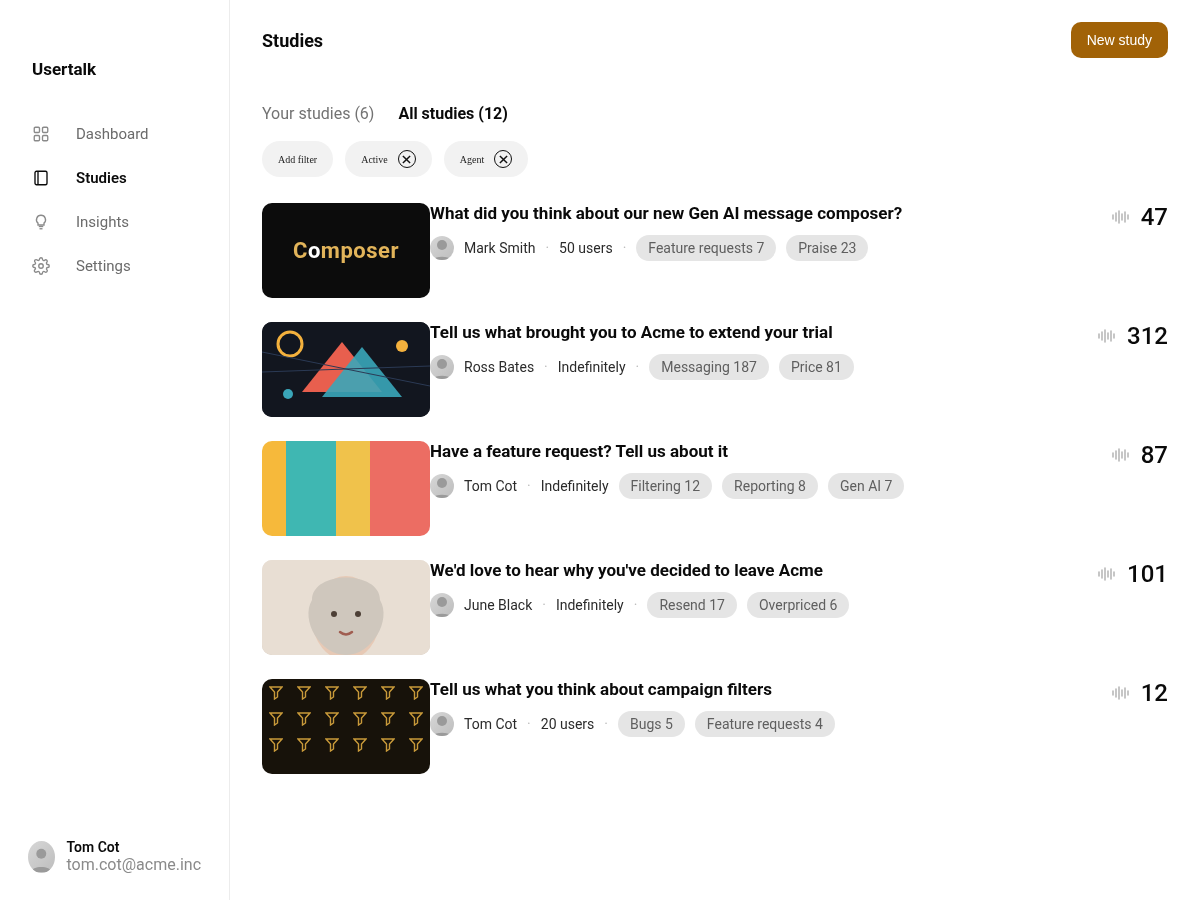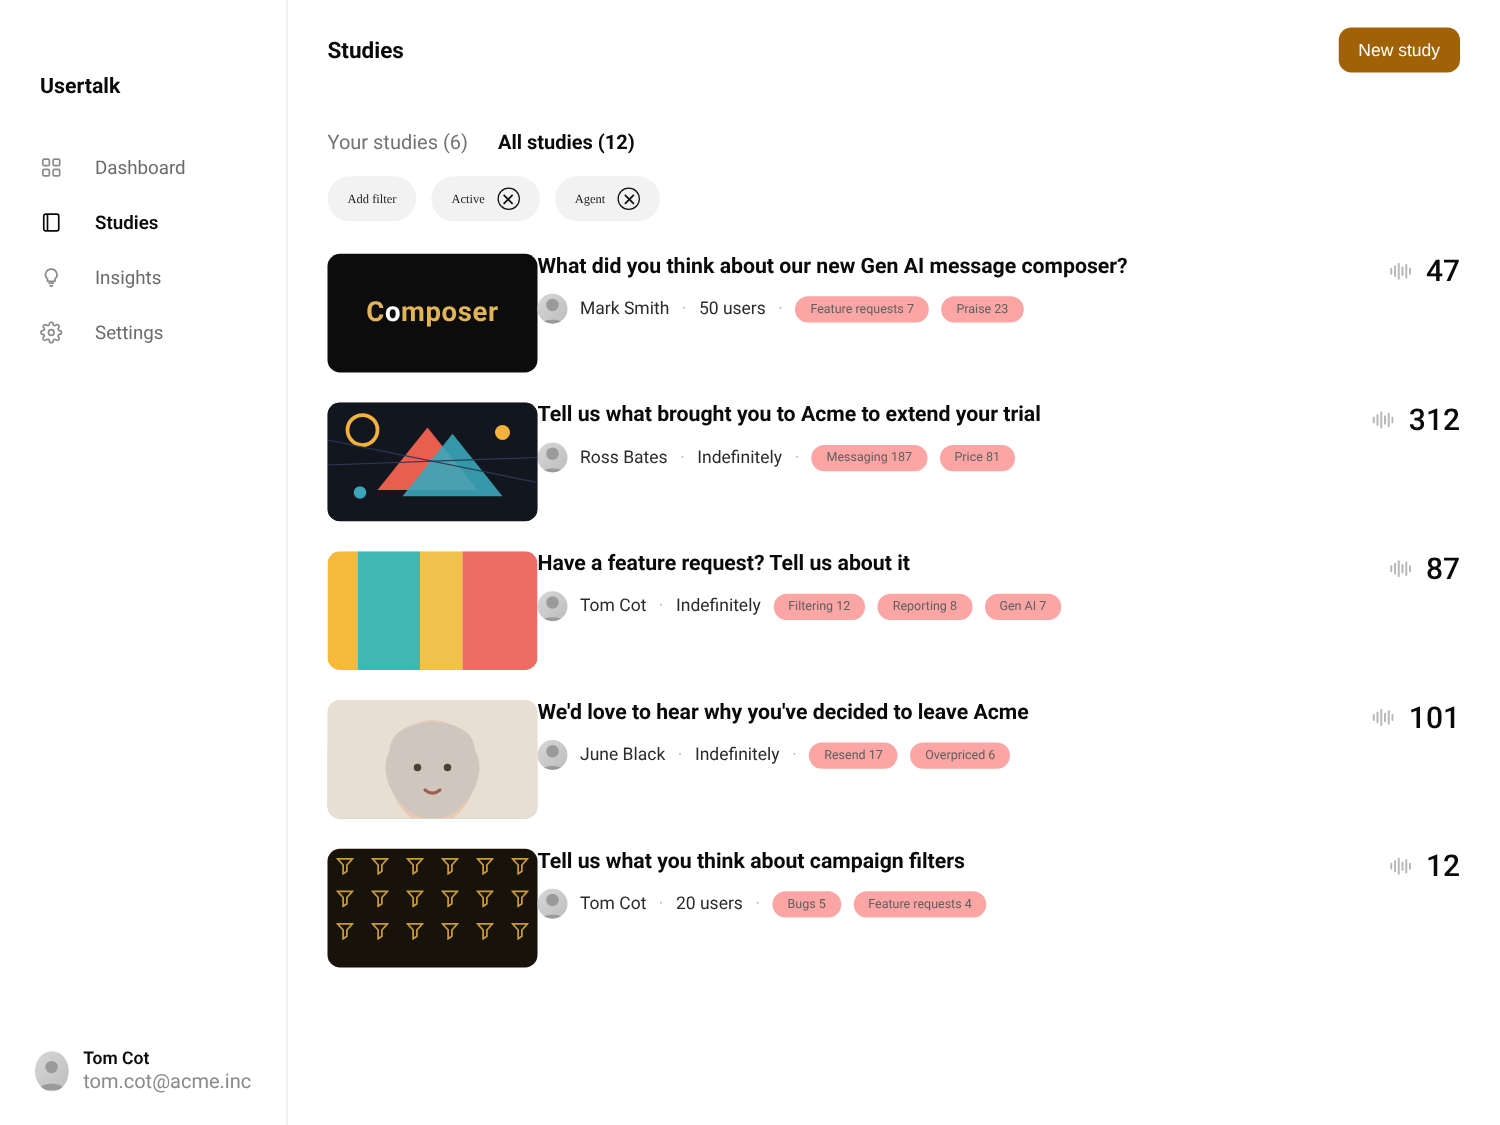--- a/index.html
+++ b/index.html
@@ -121,23 +121,23 @@
     .meta-row { display: flex; align-items: center; gap: 10px; flex-wrap: wrap;}
     .meta-avatar {
       width: 24px; height: 24px; border-radius: 50%;
       background: linear-gradient(135deg,#d7d7d7,#bdbdbd);
       display: inline-flex; align-items: flex-end; justify-content: center;
       overflow:hidden; flex-shrink:0;
     }
     .meta-text { font-size: 14px; color: #2b2b2b; }
     .dot { color: #bdbdbd; font-size: 14px; }
     .pill {
-      background: #fca5a5; color: #5f5f5f;
+      background: #e5e5e5; color: #5f5f5f;
       border-radius: 999px; padding: 5px 12px;
-      font-size: 10px; white-space: nowrap;
+      font-size: 14px; white-space: nowrap;
     }
     .study-count { display:flex; align-items:center; gap:12px; margin-left:auto; padding-left: 12px;}
     .count-num { font-size: 24px; font-weight: 500; }
     .wave-icon { color:#b8b8b8; display:inline-flex; }
 
     
     .g-block { height:95px; }
     .gb1{width:24px;background:#f6b93b;}
     .gb2{width:50px;background:#3fb7b2;}
     .gb3{width:34px;background:#f0c24b;}

